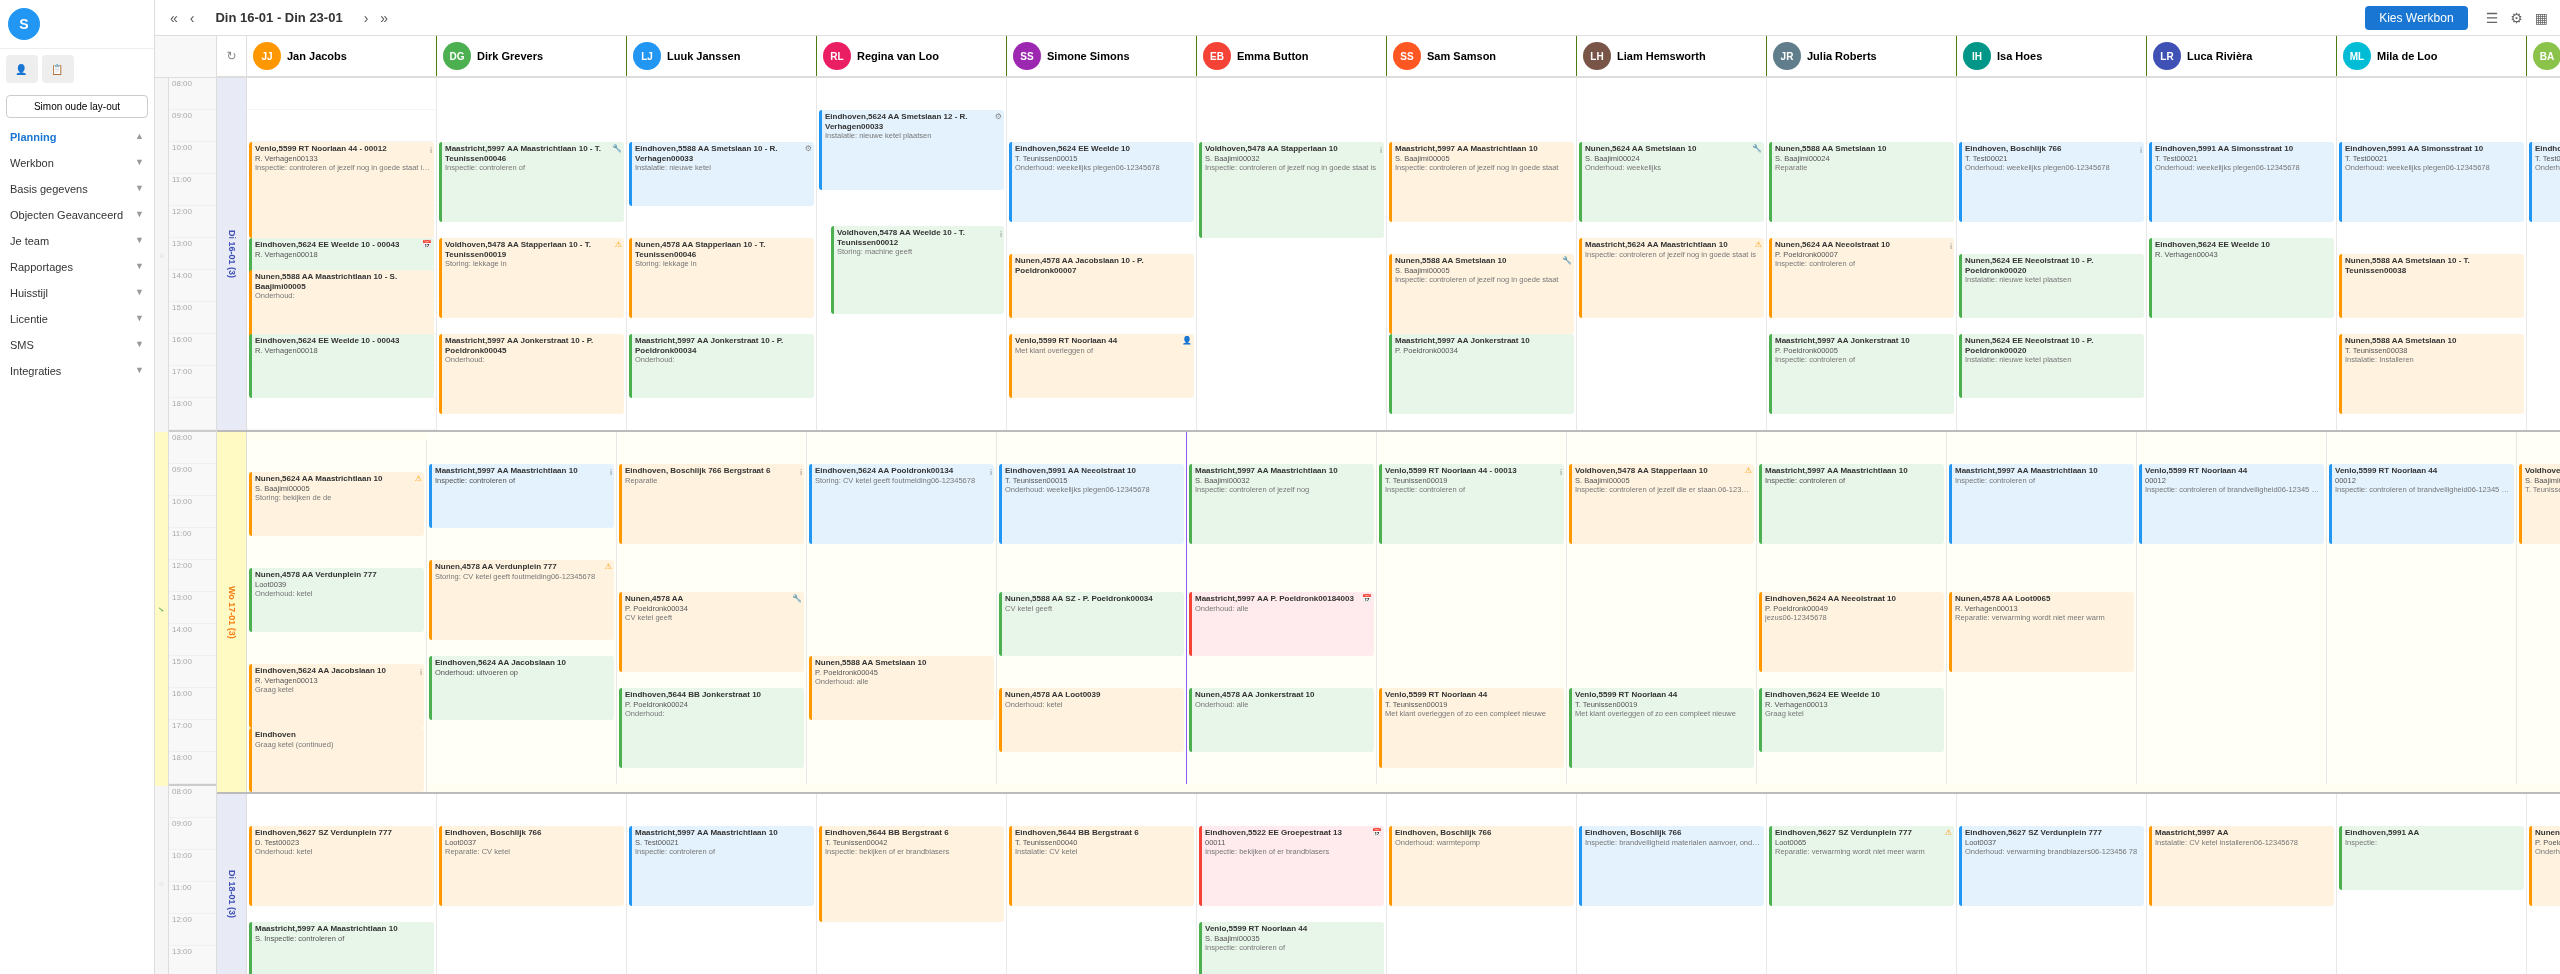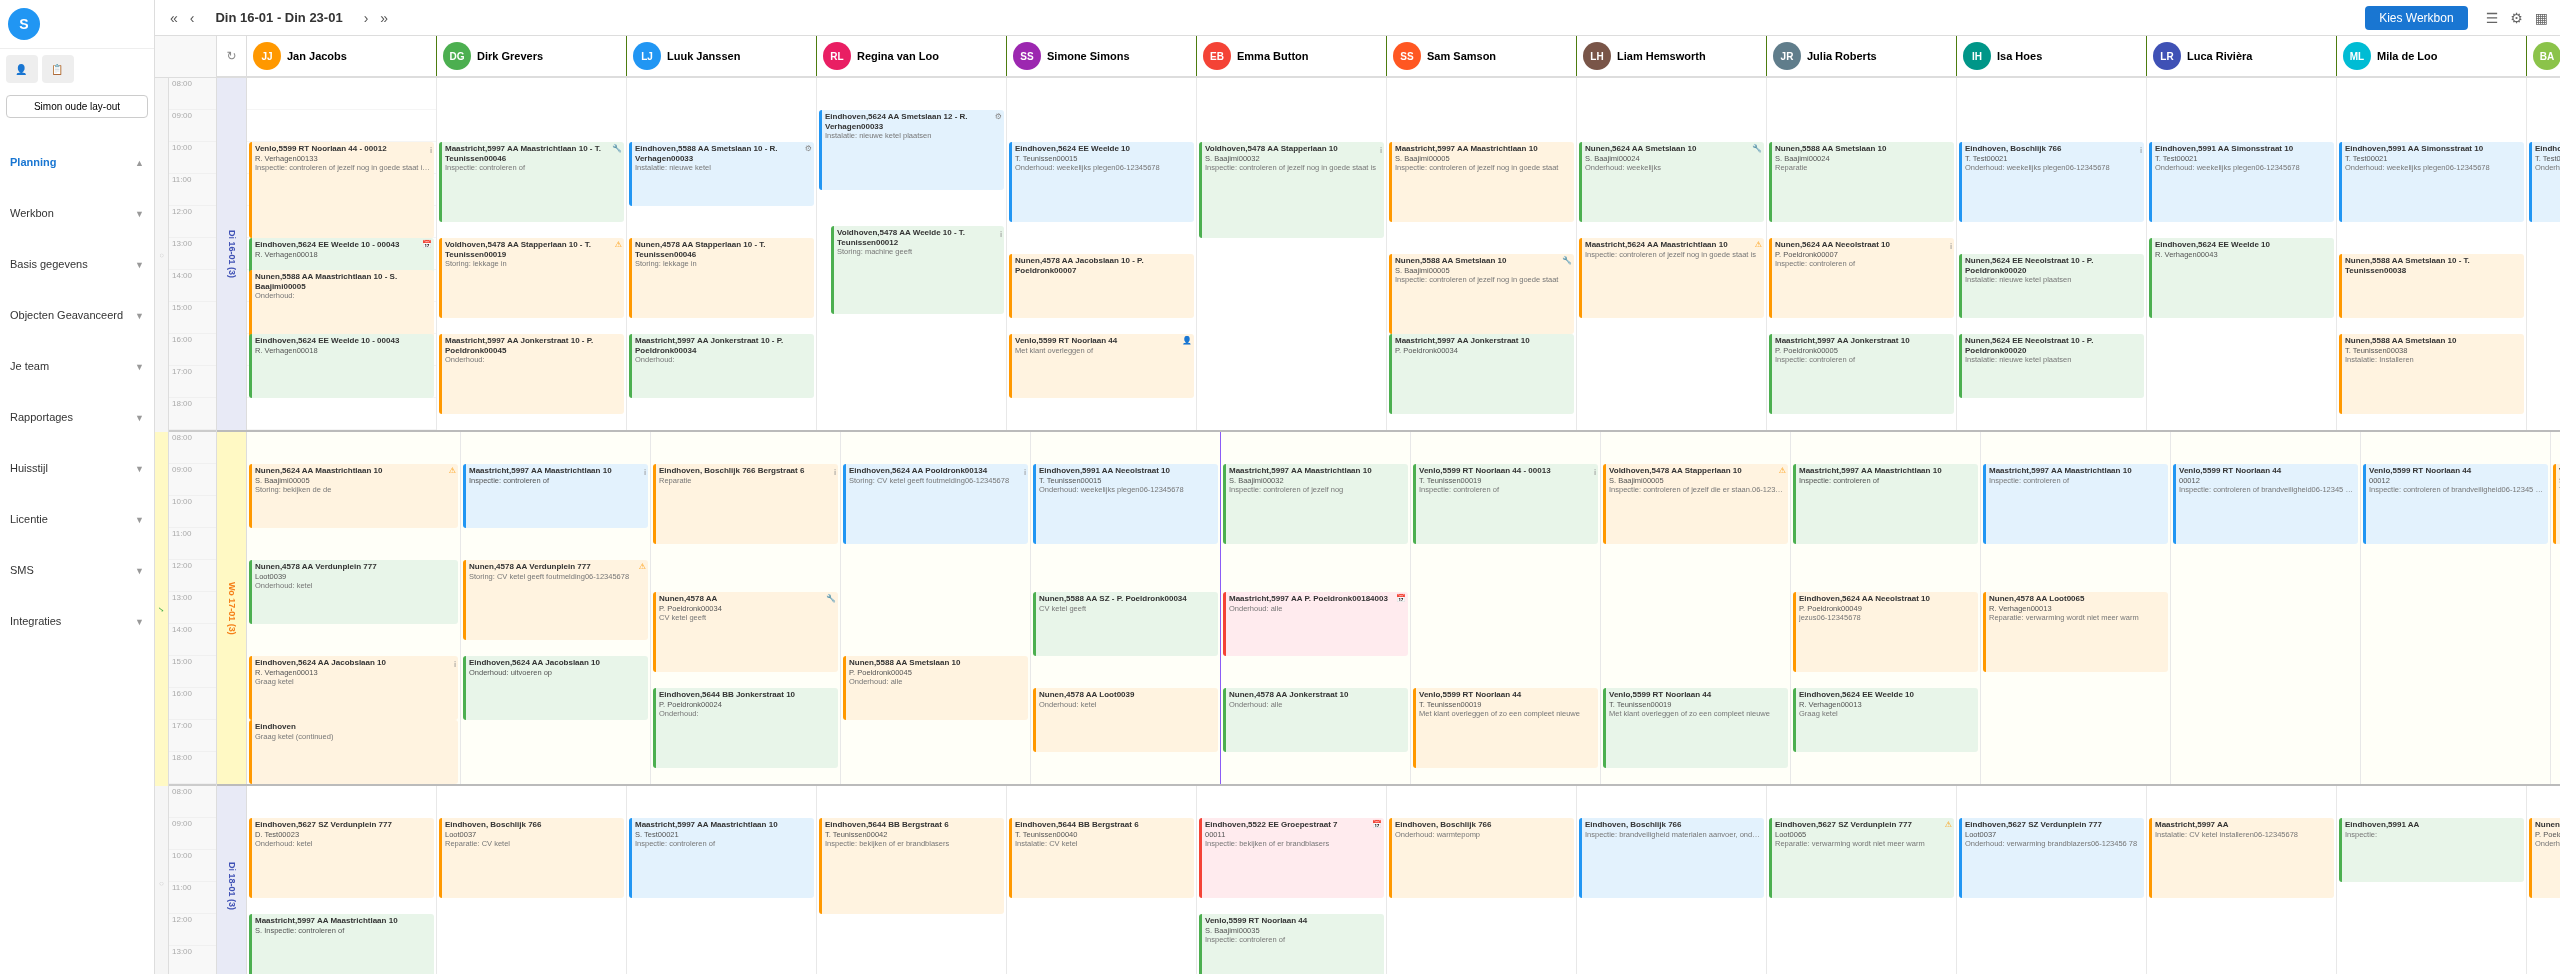--- a/index.html
+++ b/index.html
@@ -8,21 +8,21 @@
     .app-layout { display: flex; width: 2560px; height: 974px; }
     
     
     .sidebar { width: 155px; background: #fff; border-right: 1px solid #ddd; display: flex; flex-direction: column; flex-shrink: 0; }
     .sidebar-header { padding: 8px; border-bottom: 1px solid #eee; display: flex; align-items: center; gap: 6px; font-size: 11px; color: #555; }
     .sidebar-logo { width: 32px; height: 32px; background: #2196F3; border-radius: 50%; display: flex; align-items: center; justify-content: center; color: white; font-size: 14px; font-weight: bold; }
     .sidebar-tab { width: 32px; height: 28px; background: #eee; border-radius: 4px; display: flex; align-items: center; justify-content: center; font-size: 10px; margin: 2px; cursor: pointer; }
     .sidebar-tabs { display: flex; padding: 4px; }
     .simon-btn { margin: 6px; padding: 5px 8px; background: #fff; border: 1px solid #ccc; border-radius: 4px; font-size: 10px; cursor: pointer; text-align: center; }
     .sidebar-nav { flex: 1; overflow-y: auto; }
-    .nav-item { display: flex; align-items: flex-end; justify-content: space-between; padding: 7px 10px; cursor: pointer; font-size: 11px; color: #333; margin-top: 25px; }
+    .nav-item { display: flex; align-items: flex-start; justify-content: space-between; padding: 7px 10px; cursor: pointer; font-size: 11px; color: #333; }
     .nav-item.active { color: #1976D2; font-weight: bold; }
     .nav-item .chevron { font-size: 9px; color: #999; }
     .nav-sub { padding-left: 16px; }
     .nav-sub .nav-item { font-size: 11px; padding: 5px 10px; }
     .nav-sub .nav-item.active { color: #1976D2; font-weight: bold; }
     .blue-dot { width: 8px; height: 8px; background: #1976D2; border-radius: 50%; }
 
     
     .main-content { flex: 1; display: flex; flex-direction: column; overflow: hidden; }
     
@@ -538,21 +538,21 @@
               </div>
 
             </div>
           </div>
 
           <div style="display:flex; border-bottom:2px solid #bbb; background:#fffef0;">
             <div style="width:30px; flex-shrink:0; background:#fff9c4; border-right:1px solid #ddd; display:flex; align-items:center; justify-content:center; writing-mode:vertical-rl; font-size:9px; font-weight:bold; color:#F57F17; padding:4px 0;">Wo 17-01 (3)</div>
 
             <div style="display:flex;">
 
-              <div style="width:214px; flex-shrink:0; border-right:1px solid #e8e8e8; background:#fffff8; position:relative; height:352px;">
+              <div style="width:180px; flex-shrink:0; border-right:1px solid #e8e8e8; background:#fffff8; position:relative; height:352px;margin-top:8px;">
                 <div style="position:absolute; top:0; left:0; right:0; bottom:0;">
                   <div class="work-card orange" style="top:32px; height:64px;">
                     <div class="card-addr">Nunen,5624 AA Maastrichtlaan 10</div>
                     <div class="card-name">S. Baajimi00005</div>
                     <div class="card-desc">Storing: bekijken de de</div>
                     <div class="card-icons">
                         <span class="card-icon warning">⚠</span>
                       </div>
                   </div>
                   <div class="work-card green" style="top:128px; height:64px;">
@@ -836,21 +836,21 @@
                     <div class="card-addr">Eindhoven,5644 BB Bergstraat 6</div>
                     <div class="card-name">T. Teunissen00040</div>
                     <div class="card-desc">Instalatie: CV ketel</div>
                   </div>
                 </div>
               </div>
 
               <div style="width:190px; flex-shrink:0; border-right:1px solid #e8e8e8; background:#fff; position:relative; height:200px;">
                 <div style="position:absolute; top:0; left:0; right:0; bottom:0;">
                   <div class="work-card red" style="top:32px; height:80px;">
-                    <div class="card-addr">Eindhoven,5522 EE Groepestraat 7</div>
+                    <div class="card-addr">Eindhoven,5522 EE Groepestraat 13</div>
                     <div class="card-name">00011</div>
                     <div class="card-desc">Inspectie: bekijken of er brandblasers</div>
                     <div class="card-icons">
                         <span class="card-icon">📅</span>
                       </div>
                   </div>
                   <div class="work-card green" style="top:128px; height:64px;">
                     <div class="card-addr">Venlo,5599 RT Noorlaan 44</div>
                     <div class="card-name">S. Baajimi00035</div>
                     <div class="card-desc">Inspectie: controleren of</div>

